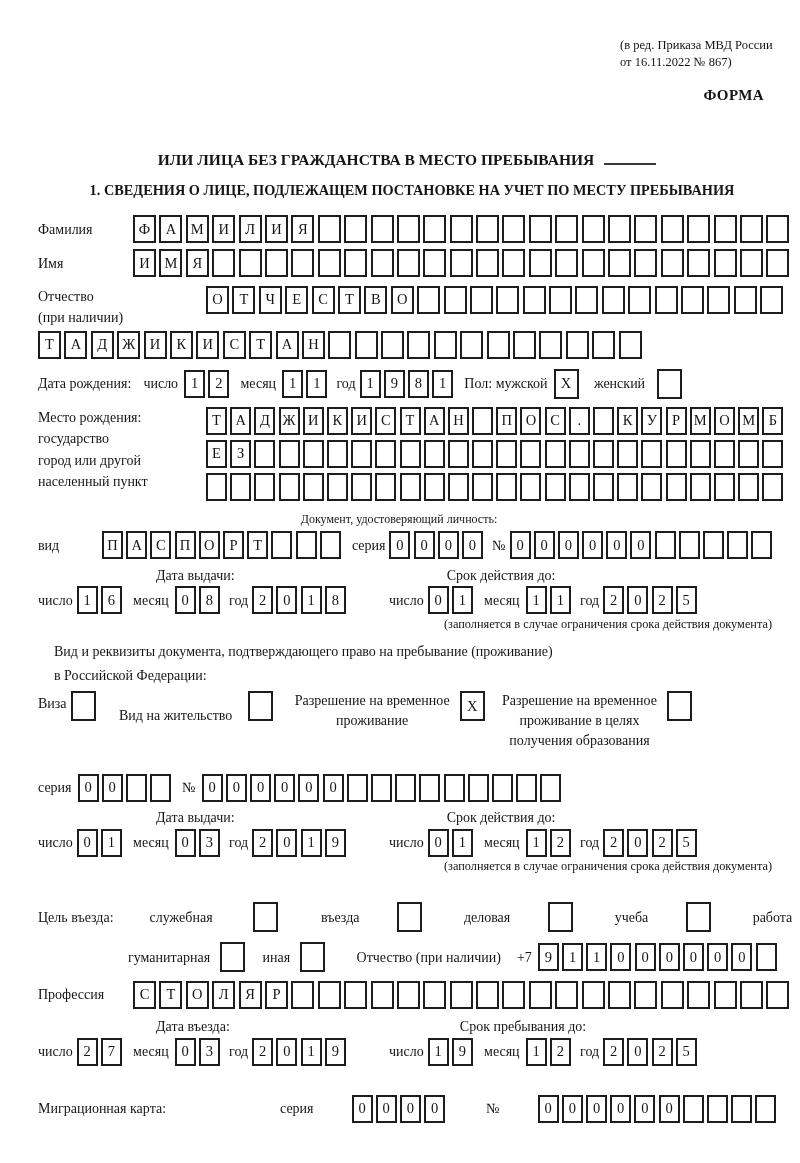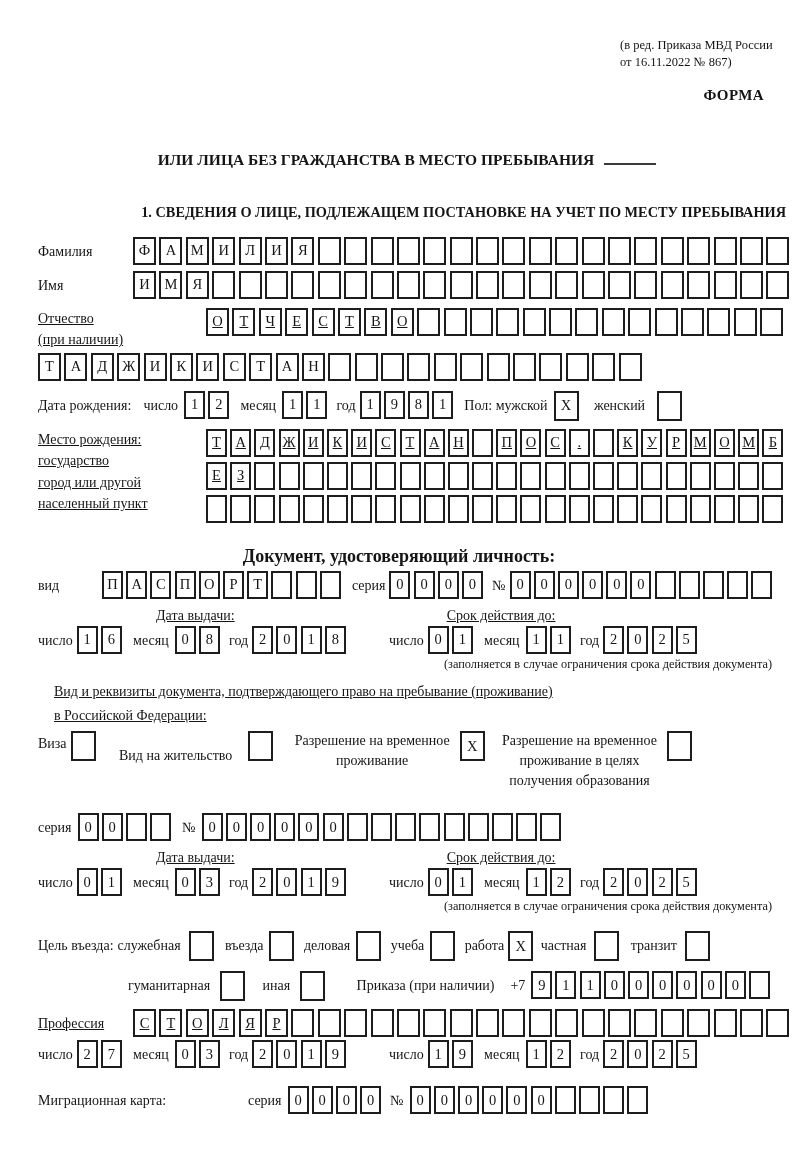--- a/index.html
+++ b/index.html
@@ -4,38 +4,38 @@
 <style>
   html,body{margin:0;padding:0;background:#fff;}
   .page{width:800px;height:1163px;box-sizing:border-box;padding:34px 0 16px 38px;
         font-family:"Liberation Serif","DejaVu Serif",serif;color:#151515;font-size:14px;
         position:relative;overflow:hidden;background:#fff;}
   .ref{margin-left:582px;line-height:1.4;font-size:13.5px;}
   .ref-sub{margin-left:582px;margin-top:3px;line-height:1.35;font-size:12.5px;}
   .forma{margin-top:16px;padding-right:36px;text-align:right;font-weight:bold;font-size:15px;letter-spacing:.4px;}
   .title{margin-top:20px;margin-right:24px;text-align:center;font-weight:bold;font-size:15.5px;line-height:1.55;}
   .blank-line{display:inline-block;width:52px;height:13px;border-bottom:2.5px solid #3a3a3a;margin-left:10px;}
-  .sec{margin-top:32px;margin-right:14px;text-align:right;font-weight:bold;font-size:14.3px;}
-  .row{display:flex;align-items:flex-start;white-space:nowrap;}
+  .sec{margin-top:10px;margin-right:14px;text-align:center;font-weight:bold;font-size:14.3px;}
+  .row{display:flex;align-items:center;white-space:nowrap;}
   .row.top{align-items:flex-start;}
   .lbl{flex:none;line-height:29px;}
   .lblcol{flex:none;line-height:21.5px;}
   .boxes{display:flex;flex:none;}
   .box{flex:none;width:19px;height:24px;border:2px solid #1d1d1d;margin-right:3.4px;background:#fff;
        display:flex;align-items:center;justify-content:center;font-size:14.5px;}
   .tight .box{width:17px;margin-right:3.2px;}
   .cb .box{width:21px;height:26px;}
   .w95{width:95px;} .w145{width:145px;} .w168{width:168px;} .w158{width:158px;}
   .ml4{margin-left:4px;} .ml6{margin-left:6px;} .ml8{margin-left:8px;} .ml10{margin-left:10px;}
   .ml12{margin-left:12px;} .ml14{margin-left:14px;} .ml16{margin-left:16px;} .ml18{margin-left:18px;}
   .ml20{margin-left:20px;margin-top:12px;} .ml28{margin-left:28px;} .ml40{margin-left:40px;} .ml52{margin-left:52px;} .ml90{margin-left:90px;}
-  .mt2{margin-top:2px;} .mt4{margin-top:4px;} .mt5{margin-top:5px;} .mt8{margin-top:8px;text-decoration:underline;}
-  .mt10{margin-top:10px;} .mt12{margin-top:17px;} .mt16{margin-top:16px;} .mt22{margin-top:22px;}
+  .mt2{margin-top:2px;} .mt4{margin-top:4px;} .mt5{margin-top:5px;} .mt8{margin-top:8px;}
+  .mt10{margin-top:10px;} .mt12{margin-top:28px;gap:32px;} .mt16{margin-top:16px;} .mt22{margin-top:22px;}
   .boxcol .boxes{margin-bottom:5px;}
-  .center-heading{margin-top:18px;margin-right:40px;text-align:center;font-weight:bold;font-size:18px;}
+  .center-heading{margin-top:6px;margin-right:40px;text-align:center;font-weight:normal;font-size:12px;}
   .date-heads{display:flex;white-space:nowrap;}
   .note{font-size:12.3px;text-align:right;padding-right:28px;}
   .para{line-height:1.7;margin-left:16px;}
   .multi{display:inline-block;text-align:center;line-height:20px;white-space:nowrap;}
 </style>
 </head>
 <body>
 
 <div class="page">
 
@@ -508,21 +508,21 @@
 
   <div class="row mt10">
     <span class="lbl ml90">гуманитарная</span>
     <span class="boxes cb ml10">
         <span class="box"></span>
       </span>
     <span class="lbl ml14">иная</span>
     <span class="boxes cb ml10">
         <span class="box"></span>
       </span>
-    <span class="lbl ml28">Приказа (при наличии)</span>
+    <span class="lbl ml28">Отчество (при наличии)</span>
     <span class="lbl ml16">+7</span>
     <span class="boxes tight ml6">
         <span class="box">9</span>
         <span class="box">1</span>
         <span class="box">1</span>
         <span class="box">0</span>
         <span class="box">0</span>
         <span class="box">0</span>
         <span class="box">0</span>
         <span class="box">0</span>
@@ -555,20 +555,24 @@
         <span class="box"></span>
         <span class="box"></span>
         <span class="box"></span>
         <span class="box"></span>
         <span class="box"></span>
         <span class="box"></span>
         <span class="box"></span>
       </span>
   </div>
 
+  <div class="date-heads mt10">
+    <span style="margin-left:118px;">Дата въезда:</span>
+    <span style="margin-left:230px;">Срок пребывания до:</span>
+  </div>
   <div class="row mt2">
     <span class="lbl">число</span>
     <span class="boxes tight ml4">
         <span class="box">2</span>
         <span class="box">7</span>
       </span>
     <span class="lbl ml8">месяц</span>
     <span class="boxes tight ml6">
         <span class="box">0</span>
         <span class="box">3</span>

